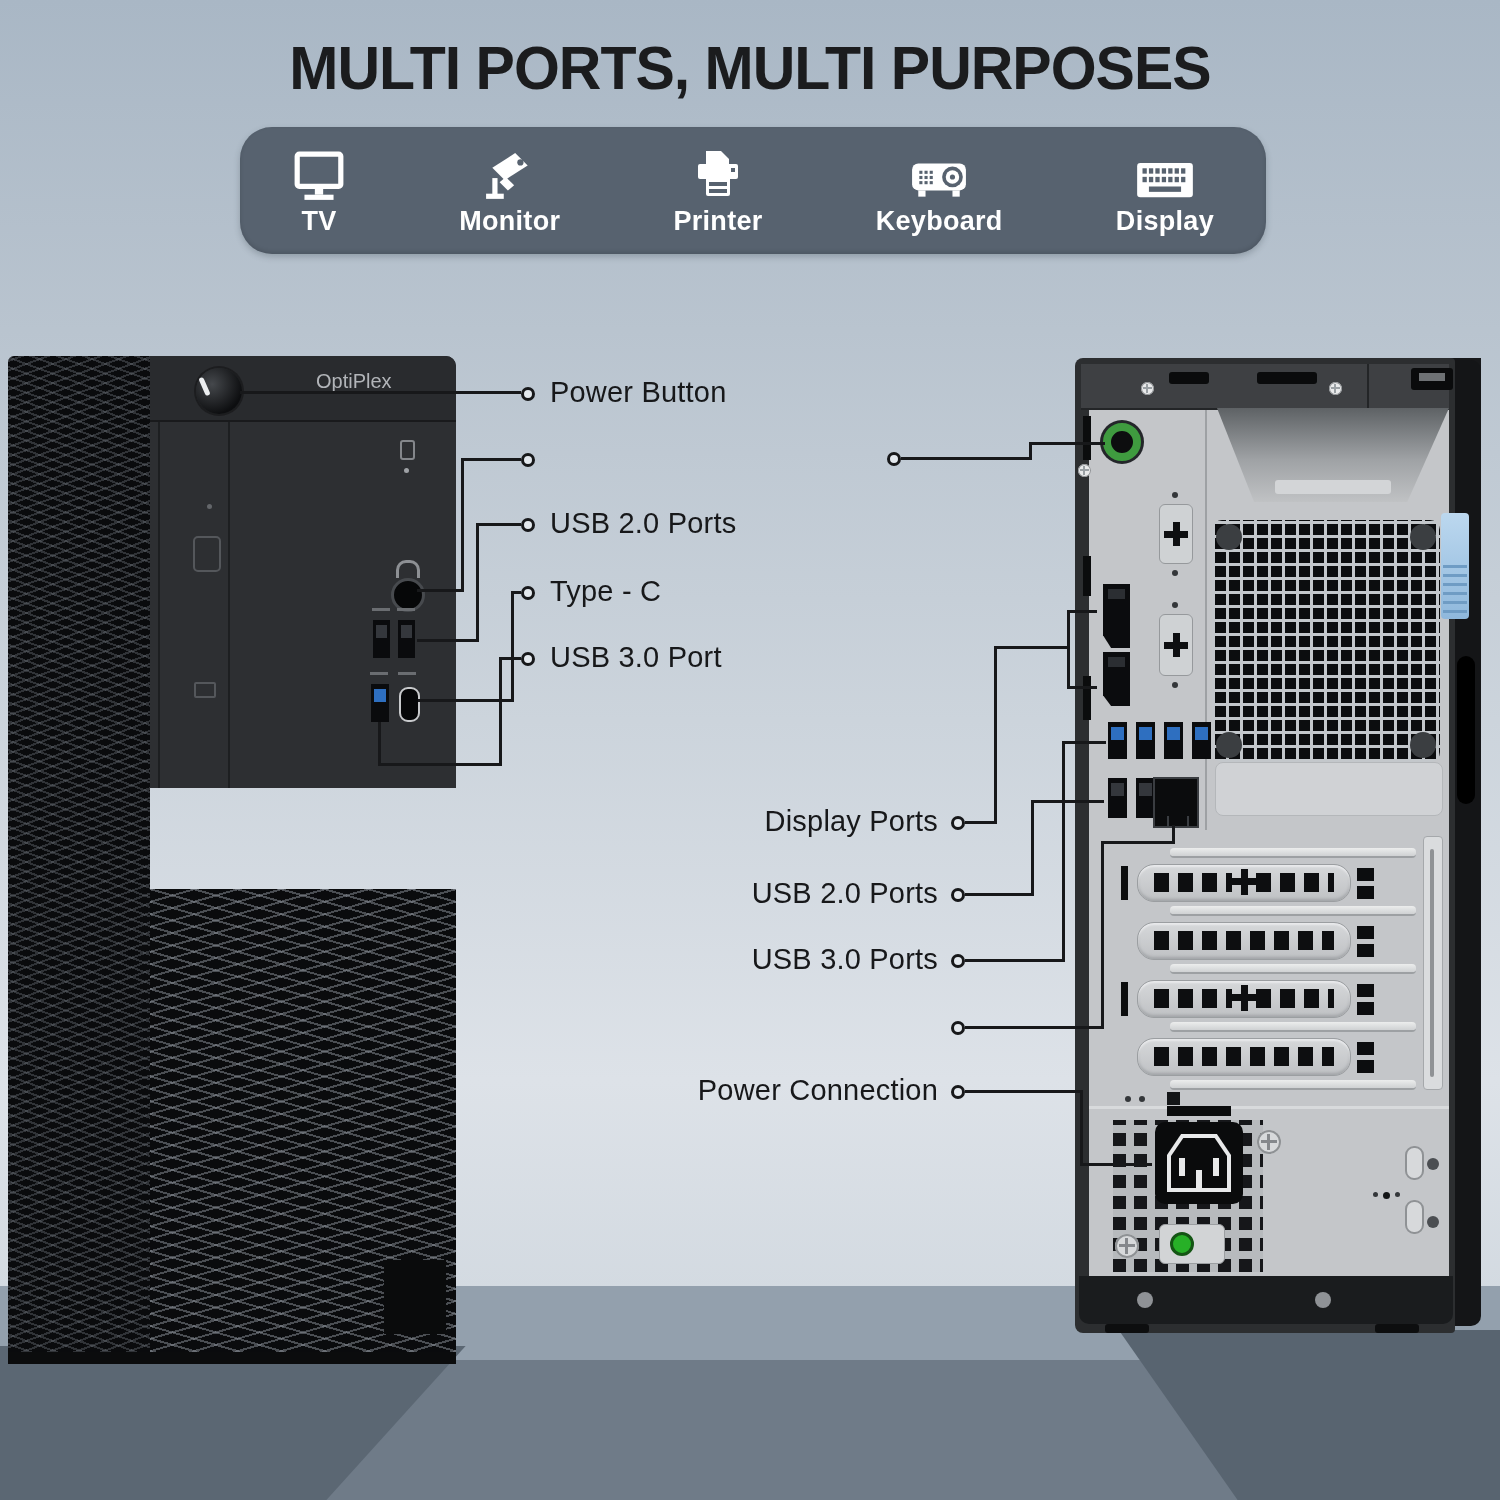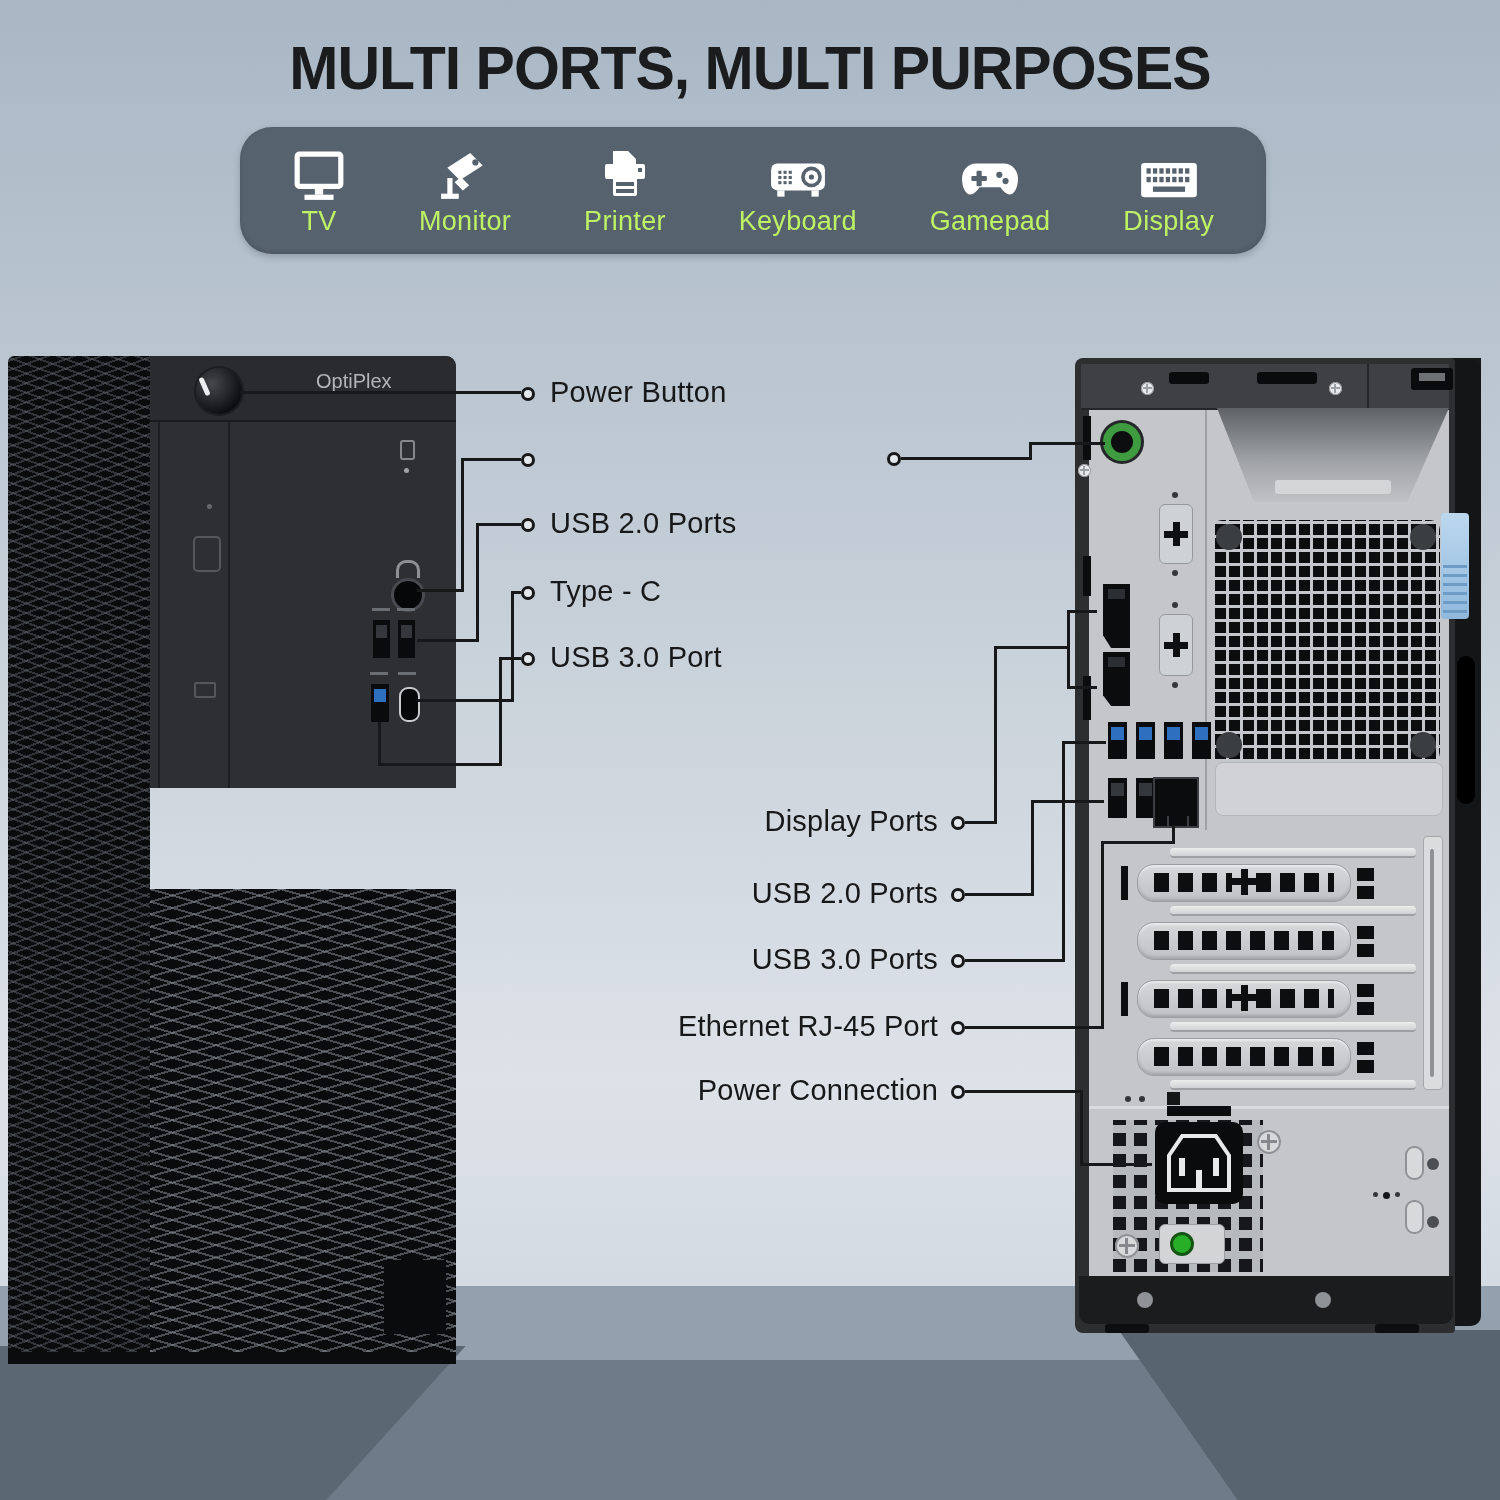--- a/index.html
+++ b/index.html
@@ -12,21 +12,21 @@
   .floor-b{left:0;top:1360px;width:1500px;height:140px;background:#6f7b88;}
   .shadow{background:#5a6672;}
   
   .title{left:0;top:34px;width:1500px;text-align:center;font-size:59px;font-weight:800;
     letter-spacing:-1px;color:#1b1c1e;transform:scaleY(1.04);}
   
   .devbar{left:240px;top:127px;width:1026px;height:127px;border-radius:32px;background:#57626f;
     box-shadow:0 3px 6px rgba(40,50,60,.25), inset 0 -2px 4px rgba(0,0,0,.12);
     display:flex;justify-content:space-between;align-items:center;padding:0 52px;box-sizing:border-box;}
   .dev{display:flex;flex-direction:column;align-items:center;gap:4px;}
-  .devlabel{color:#bef264;font-size:27px;font-weight:400;letter-spacing:.3px;}
+  .devlabel{color:#ffffff;font-size:27px;font-weight:700;letter-spacing:.3px;}
   .devicon{height:58px;display:flex;align-items:flex-end;}
   
   .callout{font-size:29px;font-weight:400;color:#17181a;letter-spacing:.2px;white-space:nowrap;z-index:9;}
   .callout.r{text-align:right;}
   .mk{width:8px;height:8px;border:3px solid #17181a;border-radius:50%;background:#e3e8ed;z-index:9;}
   .lnh{height:3px;background:#17181a;z-index:8;}
   .lnv{width:3px;background:#17181a;z-index:8;}
   
   .tower{z-index:5;}
   .mesh{background-color:#0a0b0d;
@@ -140,34 +140,20 @@
               <rect x="9" y="25" width="3" height="3"></rect>
               <rect x="14" y="25" width="3" height="3"></rect>
               <rect x="19" y="25" width="3" height="3"></rect>
             </g>
           </svg>
       </span>
       <span class="devlabel">Keyboard</span>
     </div>
     <div class="dev">
       <span class="devicon">
-        <svg width="58" height="46" viewBox="0 0 56 42">
-            <path fill="#fff" d="M15 6 h26 c9 0 14 7 14 15 c0 9 -4 15 -8 15 c-3 0 -6 -3 -9 -7 h-20 c-3 4 -6 7 -9 7 c-4 0 -8 -6 -8 -15 c0 -8 5 -15 14 -15 z"></path>
-            <g fill="#57626f">
-              <rect x="15" y="13" width="5" height="15" rx="1"></rect>
-              <rect x="10" y="18" width="15" height="5" rx="1"></rect>
-              <circle cx="37" cy="17" r="3"></circle>
-              <circle cx="43" cy="23" r="3"></circle>
-            </g>
-          </svg>
-      </span>
-      <span class="devlabel">Gamepad</span>
-    </div>
-    <div class="dev">
-      <span class="devicon">
         <svg width="60" height="46" viewBox="0 0 56 42">
             <rect x="2" y="6" width="52" height="32" rx="3" fill="#fff"></rect>
             <g fill="#57626f">
               <rect x="7" y="11" width="4" height="5"></rect>
               <rect x="13" y="11" width="4" height="5"></rect>
               <rect x="19" y="11" width="4" height="5"></rect>
               <rect x="25" y="11" width="4" height="5"></rect>
               <rect x="31" y="11" width="4" height="5"></rect>
               <rect x="37" y="11" width="4" height="5"></rect>
               <rect x="43" y="11" width="4" height="5"></rect>
@@ -402,16 +388,15 @@
   <span class="mk abs" style="left:951px;top:1021px;"></span>
   <span class="mk abs" style="left:951px;top:1085px;"></span>
 
   <div class="callout abs" style="left:550px;top:376px;">Power Button</div>
   <div class="callout abs" style="left:550px;top:507px;">USB 2.0 Ports</div>
   <div class="callout abs" style="left:550px;top:575px;">Type - C</div>
   <div class="callout abs" style="left:550px;top:641px;">USB 3.0 Port</div>
   <div class="callout r abs" style="right:562px;top:805px;">Display Ports</div>
   <div class="callout r abs" style="right:562px;top:877px;">USB 2.0 Ports</div>
   <div class="callout r abs" style="right:562px;top:943px;">USB 3.0 Ports</div>
-  <div class="callout r abs" style="right:562px;top:1010px;">Ethernet RJ-45 Port</div>
   <div class="callout r abs" style="right:562px;top:1074px;">Power Connection</div>
 
 </div>
 
 </body></html>

